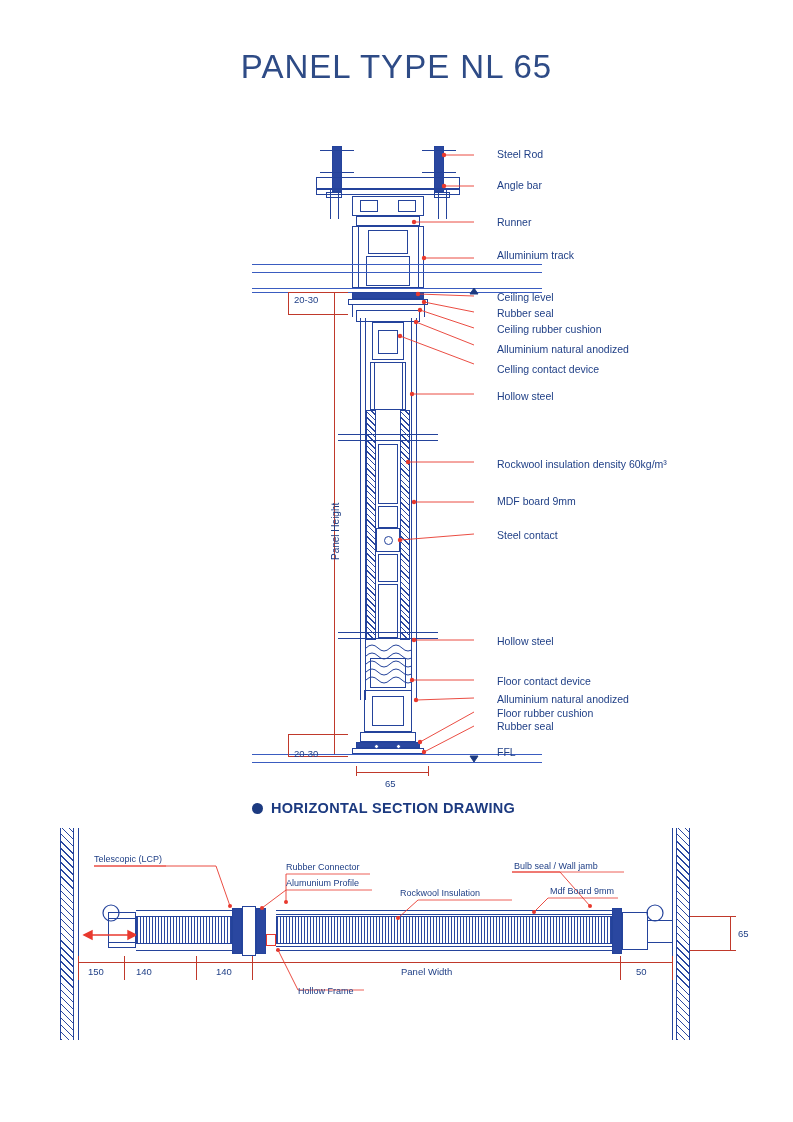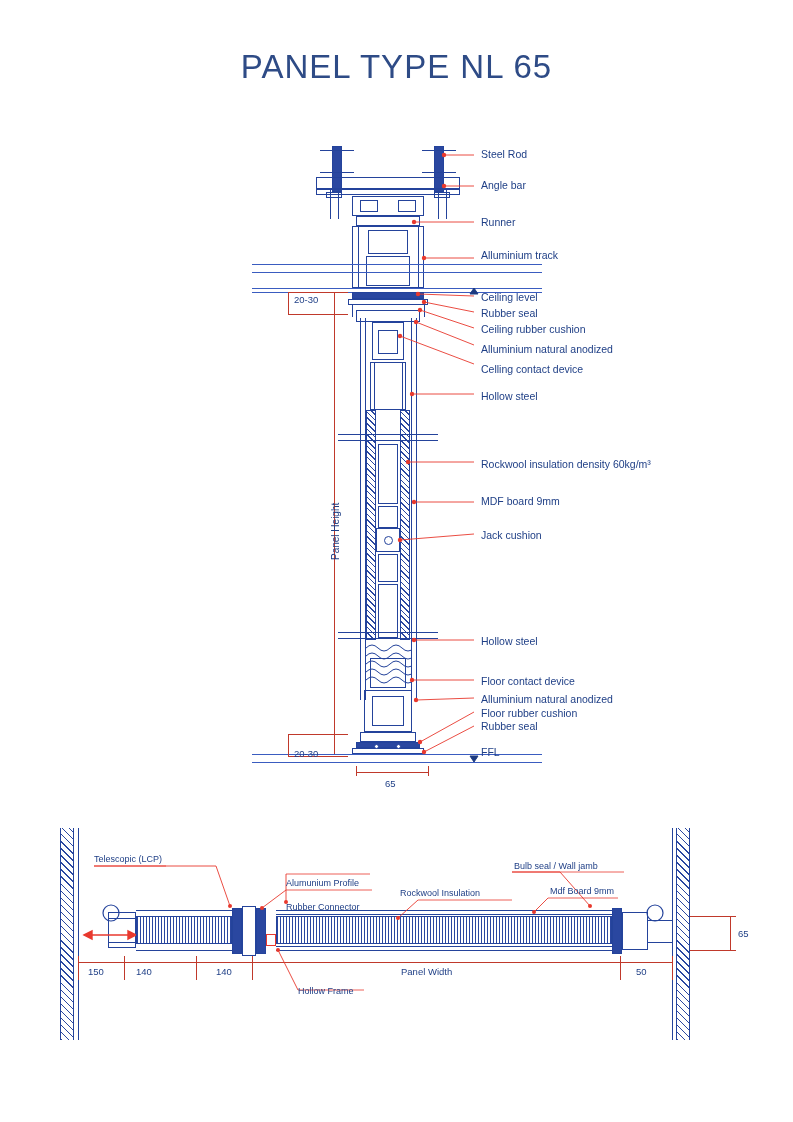--- a/index.html
+++ b/index.html
@@ -66,20 +66,21 @@
     border: 1px solid #24439b;
     background: #2a47a0;
     box-sizing: border-box;
   }
   .lbl {
     position: absolute;
     font-size: 10.5px;
     color: #1f3f86;
     white-space: nowrap;
     line-height: 1.1;
+    margin-left: 16px;
   }
   .lbl-sm {
     position: absolute;
     font-size: 9px;
     color: #1f3f86;
     white-space: nowrap;
   }
   .dim {
     position: absolute;
     font-size: 9.5px;
@@ -305,29 +306,33 @@
     <div class="lbl" style="left:481px; top:217px;">Runner</div>
     <div class="lbl" style="left:481px; top:250px;">Alluminium track</div>
     <div class="lbl" style="left:481px; top:292px;">Ceiling level</div>
     <div class="lbl" style="left:481px; top:308px;">Rubber seal</div>
     <div class="lbl" style="left:481px; top:324px;">Ceiling rubber cushion</div>
     <div class="lbl" style="left:481px; top:344px;">Alluminium natural anodized</div>
     <div class="lbl" style="left:481px; top:364px;">Celling contact device</div>
     <div class="lbl" style="left:481px; top:391px;">Hollow steel</div>
     <div class="lbl" style="left:481px; top:459px;">Rockwool insulation density 60kg/m³</div>
     <div class="lbl" style="left:481px; top:496px;">MDF board 9mm</div>
-    <div class="lbl" style="left:481px; top:530px;">Jack cushion</div>
+    <div class="lbl" style="left:481px; top:530px;">Steel contact</div>
     <div class="lbl" style="left:481px; top:636px;">Hollow steel</div>
     <div class="lbl" style="left:481px; top:676px;">Floor contact device</div>
     <div class="lbl" style="left:481px; top:694px;">Alluminium natural anodized</div>
     <div class="lbl" style="left:481px; top:708px;">Floor rubber cushion</div>
     <div class="lbl" style="left:481px; top:721px;">Rubber seal</div>
     <div class="lbl" style="left:481px; top:747px;">FFL</div>
   </div>
 
+  <div class="section-head" id="sec-horizontal">
+    <span class="bullet"></span>
+    <span>HORIZONTAL SECTION DRAWING</span>
+  </div>
 
   <div>
 
     <div class="wallhatch" style="left:60px; top:828px; width:14px; height:212px;"></div>
     <div class="ln vl" style="left:78px; top:828px; height:212px;"></div>
 
     <div class="wallhatch" style="left:676px; top:828px; width:14px; height:212px;"></div>
     <div class="ln vl" style="left:672px; top:828px; height:212px;"></div>
 
     <div class="box" style="left:108px; top:912px; width:28px; height:36px;"></div>
@@ -411,21 +416,21 @@
         <line x1="286" y1="874" x2="370" y2="874"></line>
         <line x1="286" y1="890" x2="372" y2="890"></line>
         <line x1="418" y1="900" x2="512" y2="900"></line>
         <line x1="512" y1="872" x2="624" y2="872"></line>
         <line x1="548" y1="898" x2="618" y2="898"></line>
         <line x1="298" y1="990" x2="364" y2="990"></line>
       </g>
     </svg>
 
     <div class="lbl-sm" style="left:94px; top:854px;">Telescopic (LCP)</div>
-    <div class="lbl-sm" style="left:286px; top:902px;">Rubber Connector</div>
+    <div class="lbl-sm" style="left:286px; top:862px;">Rubber Connector</div>
     <div class="lbl-sm" style="left:286px; top:878px;">Alumunium Profile</div>
     <div class="lbl-sm" style="left:400px; top:888px;">Rockwool Insulation</div>
     <div class="lbl-sm" style="left:514px; top:861px;">Bulb seal / Wall jamb</div>
     <div class="lbl-sm" style="left:550px; top:886px;">Mdf Board 9mm</div>
     <div class="lbl-sm" style="left:298px; top:986px;">Hollow Frame</div>
   </div>
 
 </div>
 
 </body></html>

